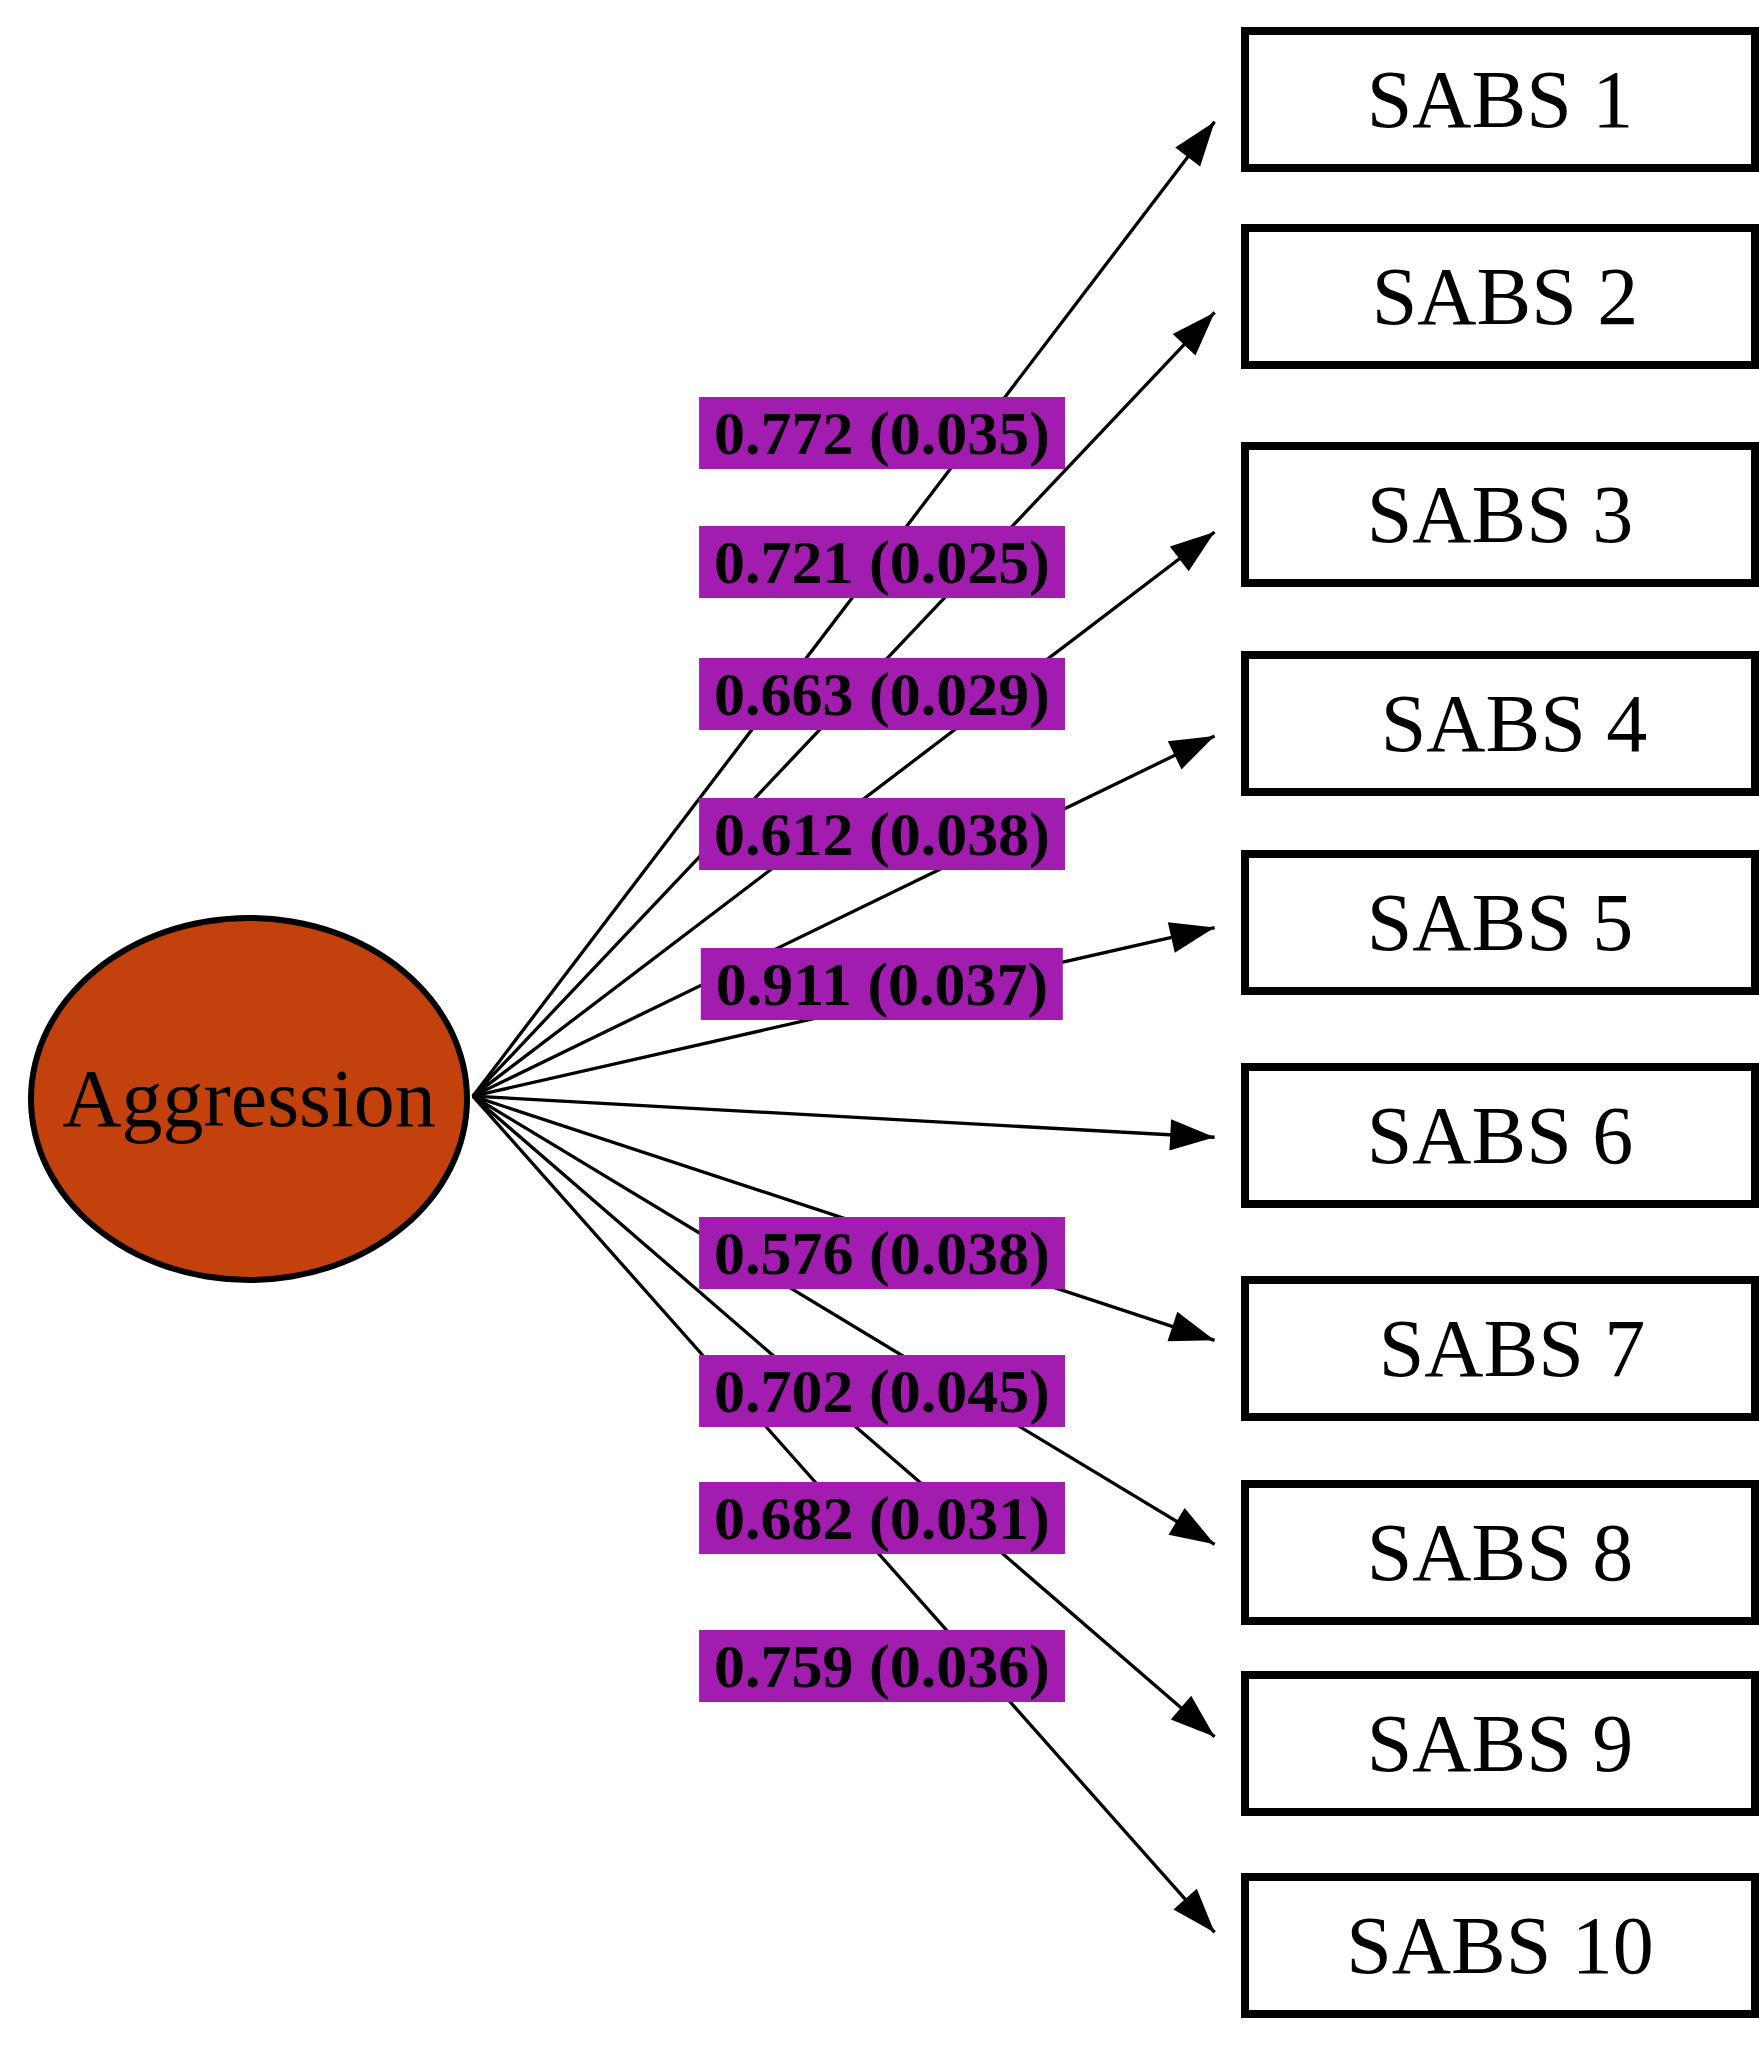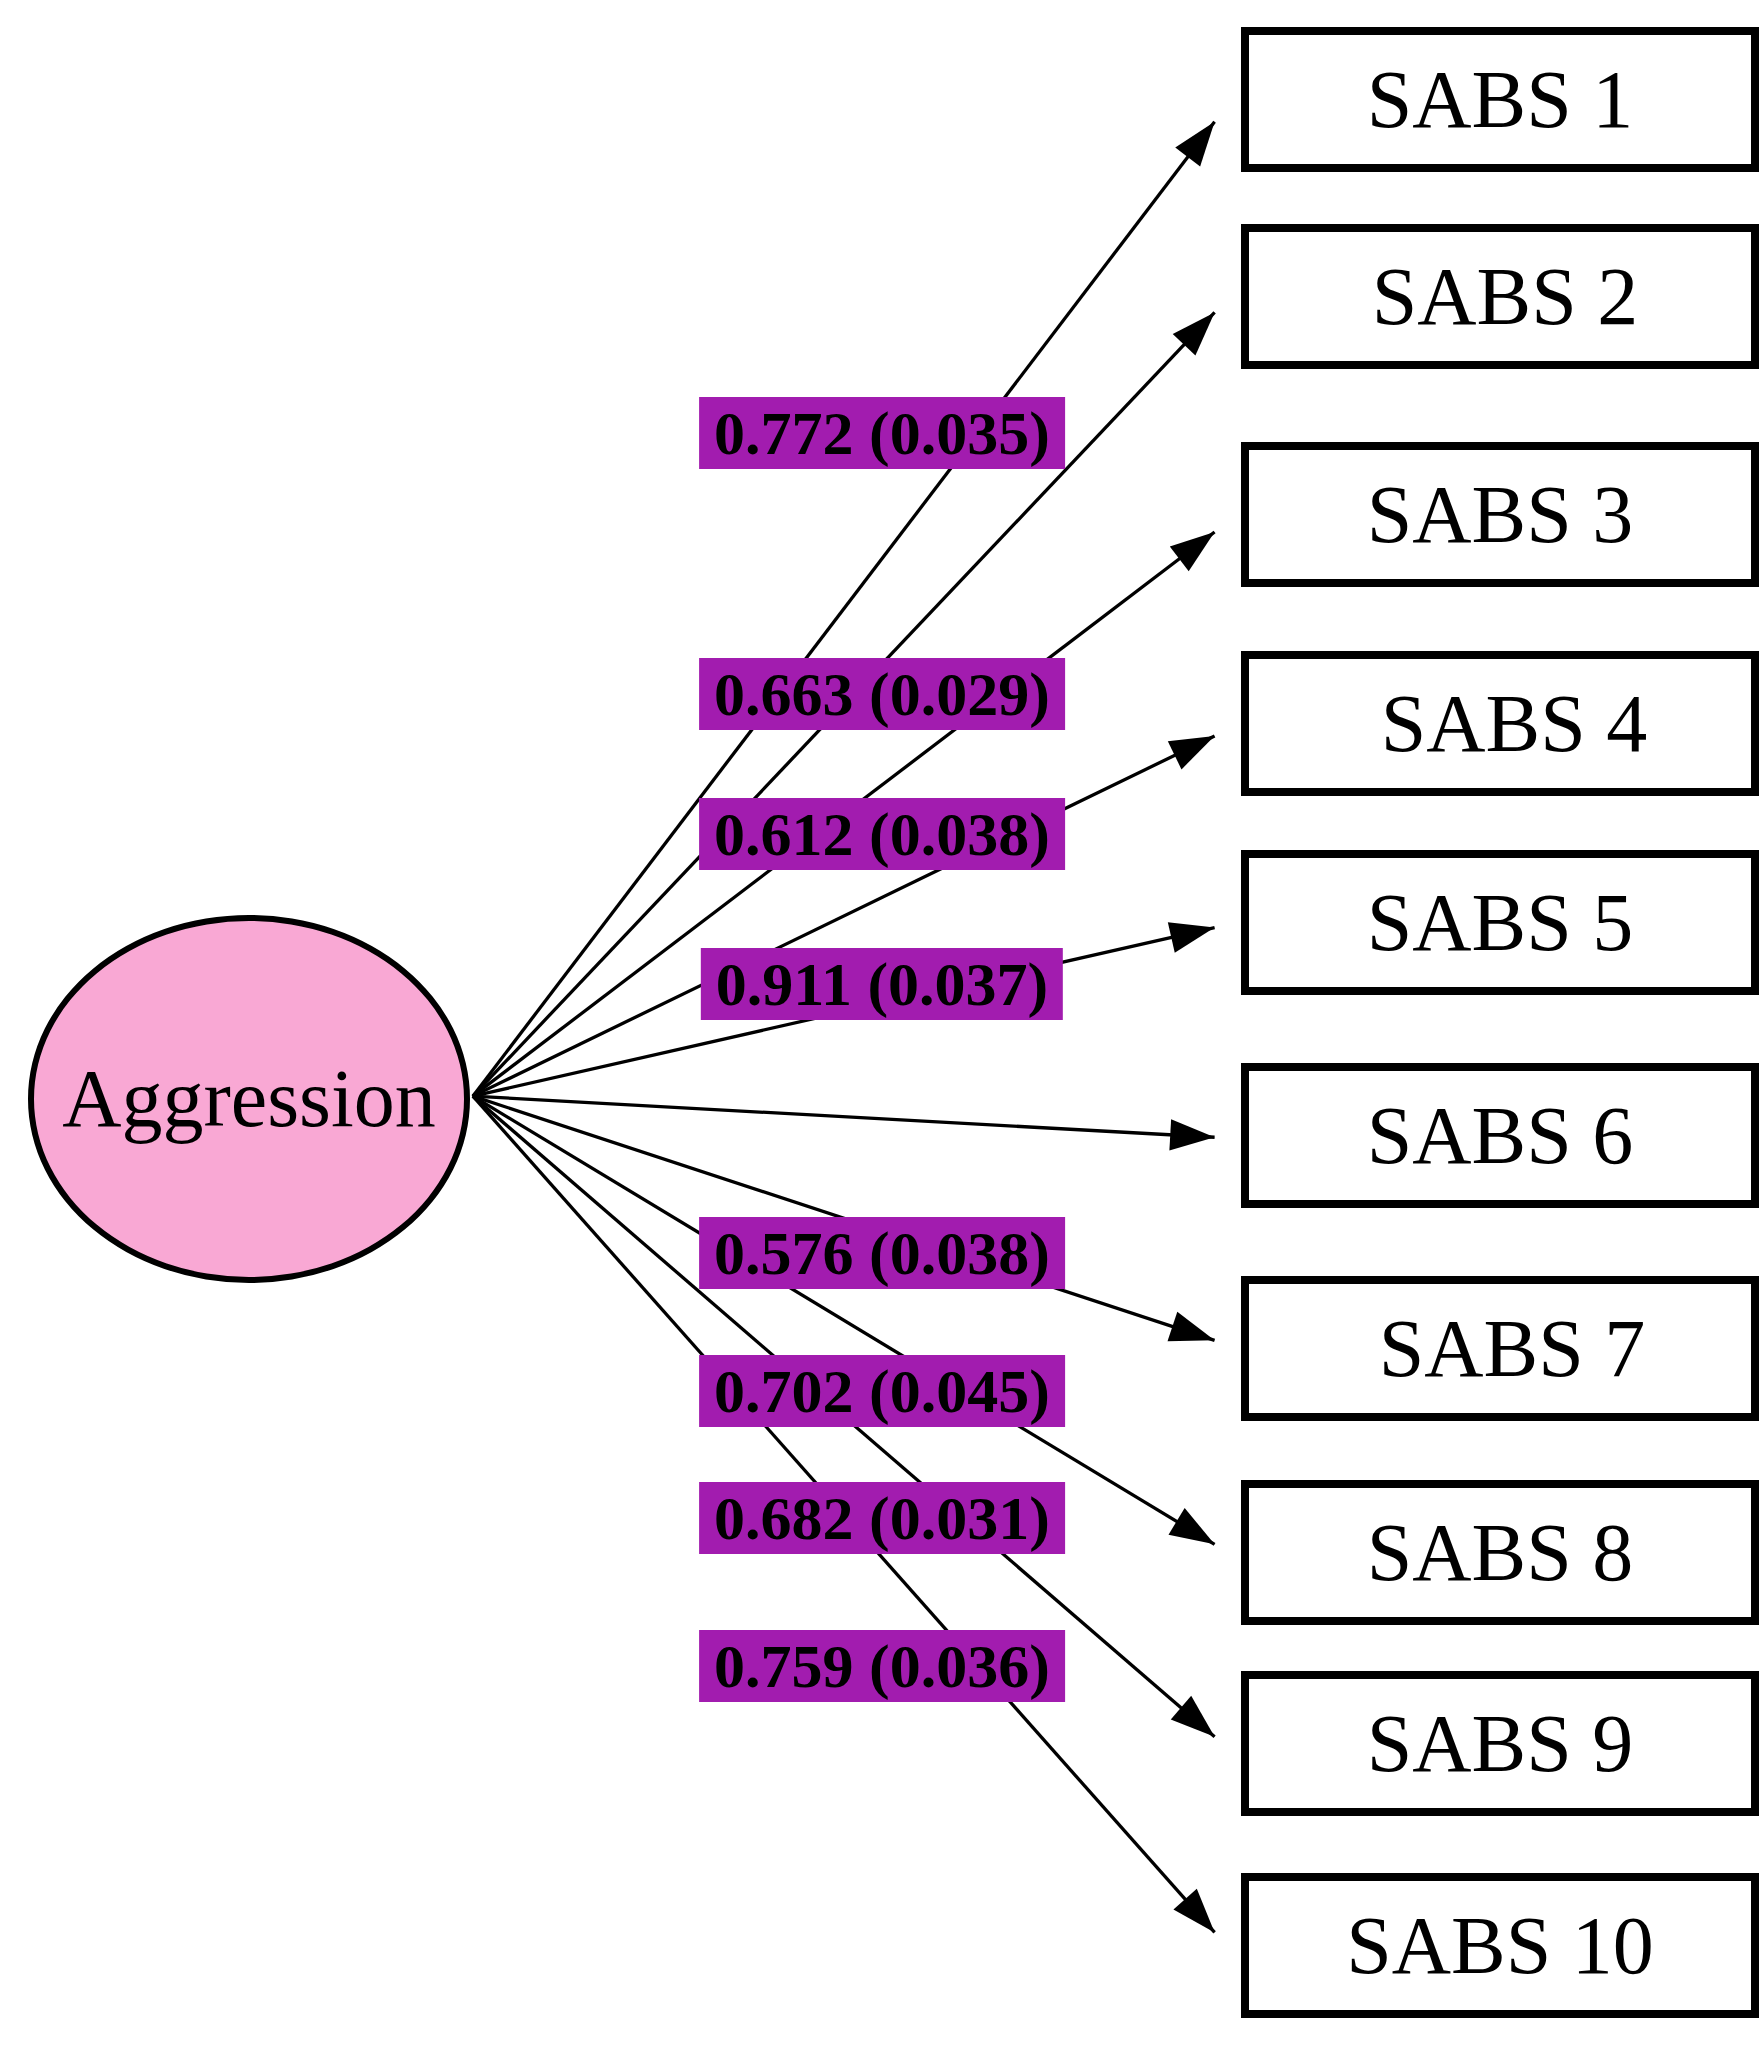--- a/index.html
+++ b/index.html
@@ -56,21 +56,21 @@
   .latent-ellipse {
     position: absolute;
     z-index: 3;
     left: 28px;
     top: 915px;
     width: 442px;
     height: 368px;
     box-sizing: border-box;
     border: 6.6px solid #000000;
     border-radius: 50%;
-    background: #f9a8d4;
+    background: #c2410c;
     display: flex;
     align-items: center;
     justify-content: center;
     font-size: 82px;
     line-height: 1;
     white-space: nowrap;
   }
 </style>
 </head>
 <body>
@@ -89,20 +89,21 @@
     <line x1="575" y1="1333" x2="1477" y2="895" stroke="#000000" stroke-width="4" marker-end="url(#arrowhead)"></line>
     <line x1="575" y1="1333" x2="1477" y2="1128" stroke="#000000" stroke-width="4" marker-end="url(#arrowhead)"></line>
     <line x1="575" y1="1333" x2="1477" y2="1383" stroke="#000000" stroke-width="4" marker-end="url(#arrowhead)"></line>
     <line x1="575" y1="1333" x2="1477" y2="1630" stroke="#000000" stroke-width="4" marker-end="url(#arrowhead)"></line>
     <line x1="575" y1="1333" x2="1477" y2="1878" stroke="#000000" stroke-width="4" marker-end="url(#arrowhead)"></line>
     <line x1="575" y1="1333" x2="1477" y2="2112" stroke="#000000" stroke-width="4" marker-end="url(#arrowhead)"></line>
     <line x1="575" y1="1333" x2="1477" y2="2350" stroke="#000000" stroke-width="4" marker-end="url(#arrowhead)"></line>
   </svg>
 
   <div class="loading-label" style="left:882px; top:433px;">0.772 (0.035)</div>
+  <div class="loading-label" style="left:882px; top:562px;">0.721 (0.025)</div>
   <div class="loading-label" style="left:882px; top:694px;">0.663 (0.029)</div>
   <div class="loading-label" style="left:882px; top:834px;">0.612 (0.038)</div>
   <div class="loading-label" style="left:882px; top:984px;">0.911 (0.037)</div>
   <div class="loading-label" style="left:882px; top:1253px;">0.576 (0.038)</div>
   <div class="loading-label" style="left:882px; top:1391px;">0.702 (0.045)</div>
   <div class="loading-label" style="left:882px; top:1518px;">0.682 (0.031)</div>
   <div class="loading-label" style="left:882px; top:1666px;">0.759 (0.036)</div>
 
   <div class="latent-ellipse">
     <span>Aggression</span>

